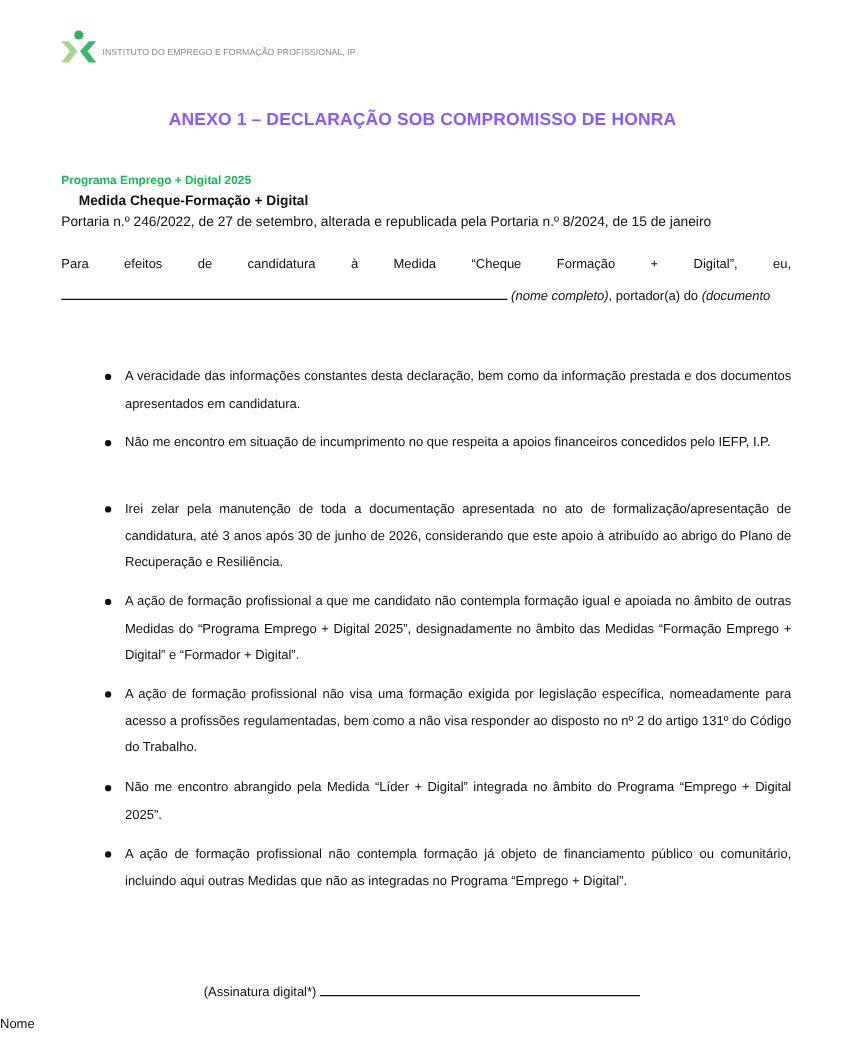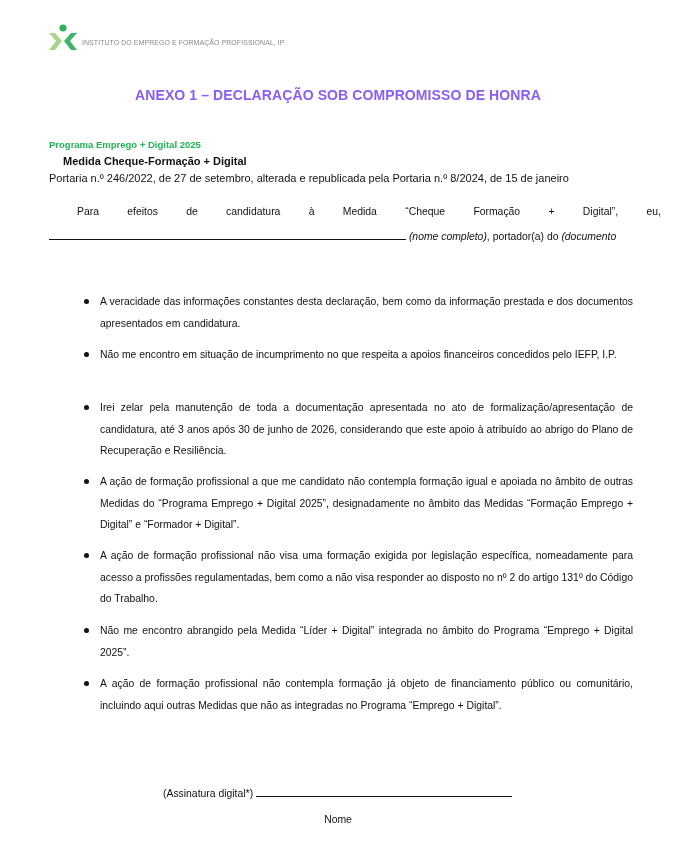--- a/index.html
+++ b/index.html
@@ -26,39 +26,39 @@
     .prog { position: absolute; left: 49px; top: 139px; font-family: "Liberation Sans", sans-serif;
       font-weight: bold; font-size: 9.5px; color: #1fb454; }
     .medida { position: absolute; left: 49px; top: 155px; font-family: "Liberation Sans", sans-serif;
       font-weight: bold; font-size: 11px; color: #111; margin-left: 14px; }
     .portaria { position: absolute; left: 49px; top: 172px; font-family: "Liberation Sans", sans-serif;
       font-size: 11px; color: #111; white-space: nowrap; }
 
     .txt { font-family: "Liberation Sans", sans-serif; font-size: 10.4px; color: #111; }
 
     .intro-line { position: absolute; left: 49px; width: 584px; white-space: nowrap; }
-    .l1 { top: 206px; display: flex; justify-content: space-between; margin-left: 28px; }
+    .l1 { top: 206px; display: flex; justify-content: space-between; }
     .l2 { top: 228px; }
     .l3 { top: 250px; }
     .uline { display: inline-block; border-bottom: 1px solid #111; height: 11px; vertical-align: baseline; }
     .it { font-style: italic; }
 
     ul.bullets { position: absolute; left: 0; top: 0; margin: 0; padding: 0; list-style: none; }
     .bullet {
       position: absolute; left: 100px; width: 533px; line-height: 21.5px; text-align: justify;
     }
     .bullet .dot {
       position: absolute; left: -16px; top: 8px; width: 5px; height: 5px; border-radius: 50%; background: #111;
     }
 
     .date-line { position: absolute; left: 49px; top: 726px; white-space: nowrap; }
     .squiggle { text-decoration: underline wavy #e02020; text-decoration-thickness: 1px; text-underline-offset: 2px; }
 
     .sig { position: absolute; left: 163px; top: 785px; white-space: nowrap; }
-    .nome { position: absolute; left: 0; right: 0; top: 814px; text-align: center; }
+    .nome { position: absolute; left: 0; right: 0; top: 814px; }
   </style>
 </head>
 <body>
 
 <div class="page">
 
   <svg class="logo" viewBox="0 0 30 28">
     <circle cx="15" cy="4" r="3.6" fill="#2db35d"></circle>
     <path d="M1 9 L7 9 L14 17 L7 26 L1 26 L8 17 Z" fill="#a8d58a"></path>
     <path d="M29 9 L23 9 L16 17 L23 26 L29 26 L22 17 Z" fill="#3fb56b"></path>

